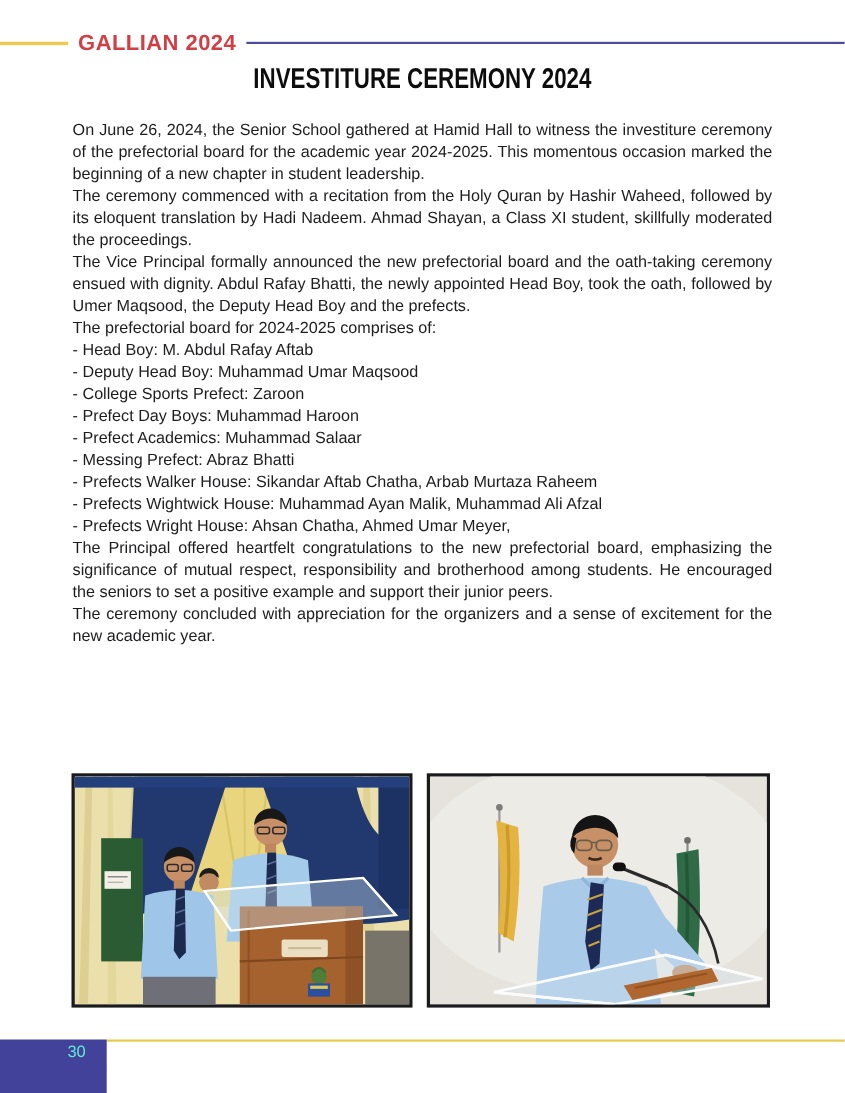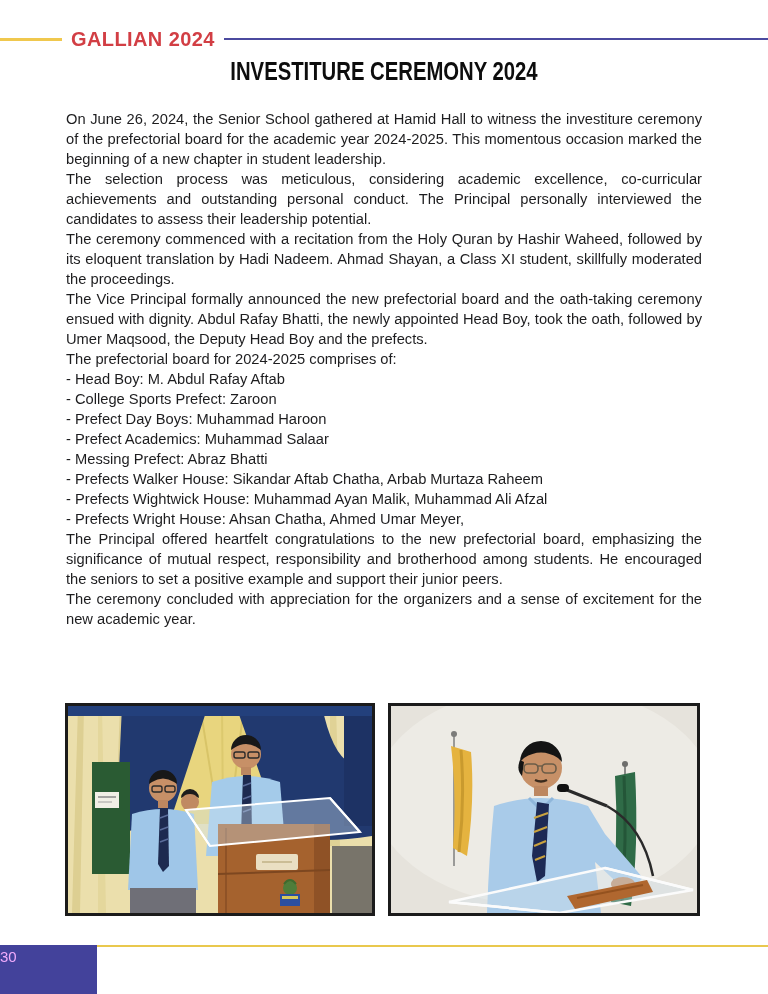--- a/index.html
+++ b/index.html
@@ -23,44 +23,44 @@
   .article p{margin:0;text-align:justify;}
   .article .line{margin:0;text-align:left;}
   
   .photos{position:absolute;top:703px;left:65px;display:flex;gap:13px;}
   .photo{margin:0;box-sizing:border-box;border:3px solid #1b1b1b;background:#fff;}
   .photo svg{display:block;}
   
   .footer-rule{position:absolute;top:945px;left:97px;right:0;height:2px;background:#e9c84e;}
   .page-badge{
     position:absolute;top:945px;left:0;width:97px;height:49px;background:#43429b;
-    color:#f0abfc;font-size:15px;box-sizing:border-box;padding:3px 19px 0 0;
-    display:flex;justify-content:flex-start;align-items:flex-start;
+    color:#5eead4;font-size:15px;box-sizing:border-box;padding:3px 19px 0 0;
+    display:flex;justify-content:flex-end;align-items:flex-start;
   }
 </style>
 </head>
 <body>
 
 <div class="mast">
   <span class="rule-yellow"></span>
   <span class="brand">GALLIAN 2024</span>
   <span class="rule-blue"></span>
 </div>
 
 <div class="title-row">
   <span class="title-condensed">INVESTITURE CEREMONY 2024</span>
 </div>
 
 <div class="article">
   <p>On June 26, 2024, the Senior School gathered at Hamid Hall to witness the investiture ceremony of the prefectorial board for the academic year 2024-2025. This momentous occasion marked the beginning of a new chapter in student leadership.</p>
-  <p>The selection process was meticulous, considering academic excellence, co-curricular achievements and outstanding personal conduct. The Principal personally interviewed the candidates to assess their leadership potential.</p>
   <p>The ceremony commenced with a recitation from the Holy Quran by Hashir Waheed, followed by its eloquent translation by Hadi Nadeem. Ahmad Shayan, a Class XI student, skillfully moderated the proceedings.</p>
   <p>The Vice Principal formally announced the new prefectorial board and the oath-taking ceremony ensued with dignity. Abdul Rafay Bhatti, the newly appointed Head Boy, took the oath, followed by Umer Maqsood, the Deputy Head Boy and the prefects.</p>
   <div class="line">The prefectorial board for 2024-2025 comprises of:</div>
   <div class="line">- Head Boy: M. Abdul Rafay Aftab</div>
+  <div class="line">- Deputy Head Boy: Muhammad Umar Maqsood</div>
   <div class="line">- College Sports Prefect: Zaroon</div>
   <div class="line">- Prefect Day Boys: Muhammad Haroon</div>
   <div class="line">- Prefect Academics: Muhammad Salaar</div>
   <div class="line">- Messing Prefect: Abraz Bhatti</div>
   <div class="line">- Prefects Walker House: Sikandar Aftab Chatha, Arbab Murtaza Raheem</div>
   <div class="line">- Prefects Wightwick House: Muhammad Ayan Malik, Muhammad Ali Afzal</div>
   <div class="line">- Prefects Wright House: Ahsan Chatha, Ahmed Umar Meyer,</div>
   <p>The Principal offered heartfelt congratulations to the new prefectorial board, emphasizing the significance of mutual respect, responsibility and brotherhood among students. He encouraged the seniors to set a positive example and support their junior peers.</p>
   <p>The ceremony concluded with appreciation for the organizers and a sense of excitement for the new academic year.</p>
 </div>

